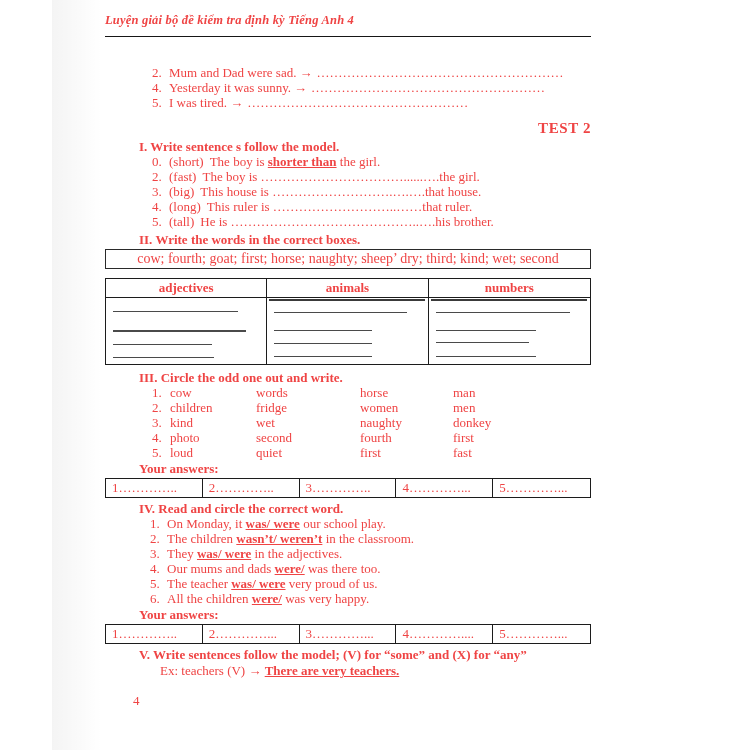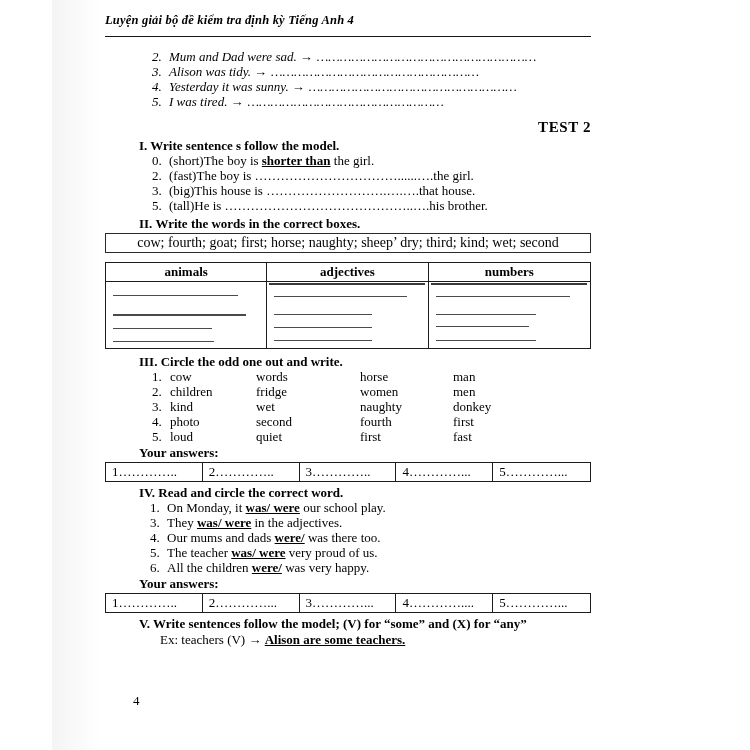--- a/index.html
+++ b/index.html
@@ -1,35 +1,35 @@
 <!DOCTYPE html>
 <html><head>
 <meta charset="utf-8">
 <style>
   html,body{margin:0;padding:0;background:#ffffff;}
   .page{
     position:relative;width:750px;height:750px;background:#ffffff;
-    font-family:"Liberation Serif","DejaVu Serif",serif;color:#000000;
+    font-family:"Liberation Serif","DejaVu Serif",serif;color:#ef4444;
     overflow:hidden;
   }
   .edge-shadow{
     position:absolute;left:52px;top:0;width:50px;height:750px;
     background:linear-gradient(to right, rgba(0,0,0,0.045), rgba(0,0,0,0));
   }
   .content{
     position:absolute;left:105px;top:0;width:486px;
     padding-top:13px;font-size:13px;line-height:15px;
   }
   .book-header{font-weight:bold;font-style:italic;font-size:12.5px;letter-spacing:0.2px;}
   .header-rule{border-top:1.6px solid #161616;margin-top:8px;}
   .indent1{margin-left:34px;}
   .indent2{margin-left:47px;}
   .line{white-space:nowrap;}
   .num{display:inline-block;width:17px;}
-  .hint{}
+  .hint{margin-right:6px;}
   .arrow{margin:0 4px 0 3px;}
   .b{font-weight:bold;text-decoration:underline;}
   .test-title{
     text-align:right;font-weight:bold;font-size:15px;
     margin-top:10px;padding-left:36px;letter-spacing:0.6px;line-height:17px;
   }
   .sec-heading{font-weight:bold;margin-top:2px;}
   .mt3{margin-top:3px;}
   .mt5{margin-top:5px;}
   .word-box{
@@ -64,43 +64,43 @@
 </head>
 <body>
 
 <div class="page">
   <div class="edge-shadow"></div>
   <div class="content">
 
     <div class="book-header">Luyện giải bộ đề kiểm tra định kỳ Tiếng Anh 4</div>
     <div class="header-rule"></div>
 
-    <div class="indent2" style="margin-top:12px;font-style:italic;">
+    <div class="indent2" style="margin-top:28px;">
       <div class="line"><span class="num">2.</span><span>Mum and Dad were sad.</span><span class="arrow">→</span><span class="dots">…………………………………………………</span></div>
-      <div class="line"><span class="num">3.</span><span>Alison was tidy.</span><span class="arrow">→</span><span class="dots">………………………………………………</span></div>
       <div class="line"><span class="num">4.</span><span>Yesterday it was sunny.</span><span class="arrow">→</span><span class="dots">………………………………………………</span></div>
       <div class="line"><span class="num">5.</span><span>I was tired.</span><span class="arrow">→</span><span class="dots">……………………………………………</span></div>
     </div>
 
     <div class="test-title">TEST 2</div>
 
     <div class="sec-heading indent1">I. Write sentence s follow the model.</div>
     <div class="indent2">
       <div class="line"><span class="num">0.</span><span class="hint">(short)</span><span>The boy is </span><span class="b">shorter than</span><span class="dots"></span><span> the girl.</span></div>
       <div class="line"><span class="num">2.</span><span class="hint">(fast)</span><span>The boy is </span><span class="b"></span><span class="dots">……………………………......….</span><span>the girl.</span></div>
       <div class="line"><span class="num">3.</span><span class="hint">(big)</span><span>This house is </span><span class="b"></span><span class="dots">……………………….….….</span><span>that house.</span></div>
+      <div class="line"><span class="num">4.</span><span class="hint">(long)</span><span>This ruler is </span><span class="b"></span><span class="dots">………………………..……</span><span>that ruler.</span></div>
       <div class="line"><span class="num">5.</span><span class="hint">(tall)</span><span>He is </span><span class="b"></span><span class="dots">……………………………………..….</span><span>his brother.</span></div>
     </div>
 
     <div class="sec-heading indent1 mt3">II. Write the words in the correct boxes.</div>
     <div class="word-box">cow; fourth; goat; first; horse; naughty; sheep’ dry; third; kind; wet; second</div>
 
     <div class="big-table">
+      <div class="bt-head">adjectives</div>
       <div class="bt-head">animals</div>
-      <div class="bt-head">adjectives</div>
       <div class="bt-head last">numbers</div>
       <div class="bt-body">
         <div class="bl" style="margin-top:13px;width:78%;"></div>
         <div class="bl" style="margin-top:18px;width:83%;border-top-width:2px;"></div>
         <div class="bl" style="margin-top:12px;width:62%;"></div>
         <div class="bl" style="margin-top:12px;width:63%;"></div>
       </div>
       <div class="bt-body">
         <div class="bl shadow" style="width:97%;"></div>
         <div class="bl" style="margin-top:11px;width:83%;"></div>
@@ -160,33 +160,34 @@
       <div class="ans-cell">1…………..</div>
       <div class="ans-cell">2…………..</div>
       <div class="ans-cell">3…………..</div>
       <div class="ans-cell">4…………...</div>
       <div class="ans-cell last">5…………...</div>
     </div>
 
     <div class="sec-heading indent1 mt3">IV. Read and circle the correct word.</div>
     <div style="margin-left:45px;">
       <div class="line"><span class="num">1.</span><span>On Monday, it </span><span class="b">was/ were</span><span> our school play.</span></div>
+      <div class="line"><span class="num">2.</span><span>The children </span><span class="b">wasn’t/ weren’t</span><span> in the classroom.</span></div>
       <div class="line"><span class="num">3.</span><span>They </span><span class="b">was/ were</span><span> in the adjectives.</span></div>
       <div class="line"><span class="num">4.</span><span>Our mums and dads </span><span class="b">were/</span><span> was there too.</span></div>
       <div class="line"><span class="num">5.</span><span>The teacher </span><span class="b">was/ were</span><span> very proud of us.</span></div>
       <div class="line"><span class="num">6.</span><span>All the children </span><span class="b">were/</span><span> was very happy.</span></div>
     </div>
     <div class="your-answers indent1">Your answers:</div>
     <div class="ans-table">
       <div class="ans-cell">1…………..</div>
       <div class="ans-cell">2…………...</div>
       <div class="ans-cell">3…………...</div>
       <div class="ans-cell">4…………....</div>
       <div class="ans-cell last">5…………...</div>
     </div>
 
     <div class="sec-heading indent1 mt3">V. Write sentences follow the model; (V) for “some” and (X) for “any”</div>
-    <div class="sec5-ex1 line"><span>Ex: teachers (V) → </span><span class="b">Alison are some teachers.</span></div>
+    <div class="sec5-ex1 line"><span>Ex: teachers (V) → </span><span class="b">There are very teachers.</span></div>
 
   </div>
 
   <div class="page-num">4</div>
 </div>
 
 </body></html>

